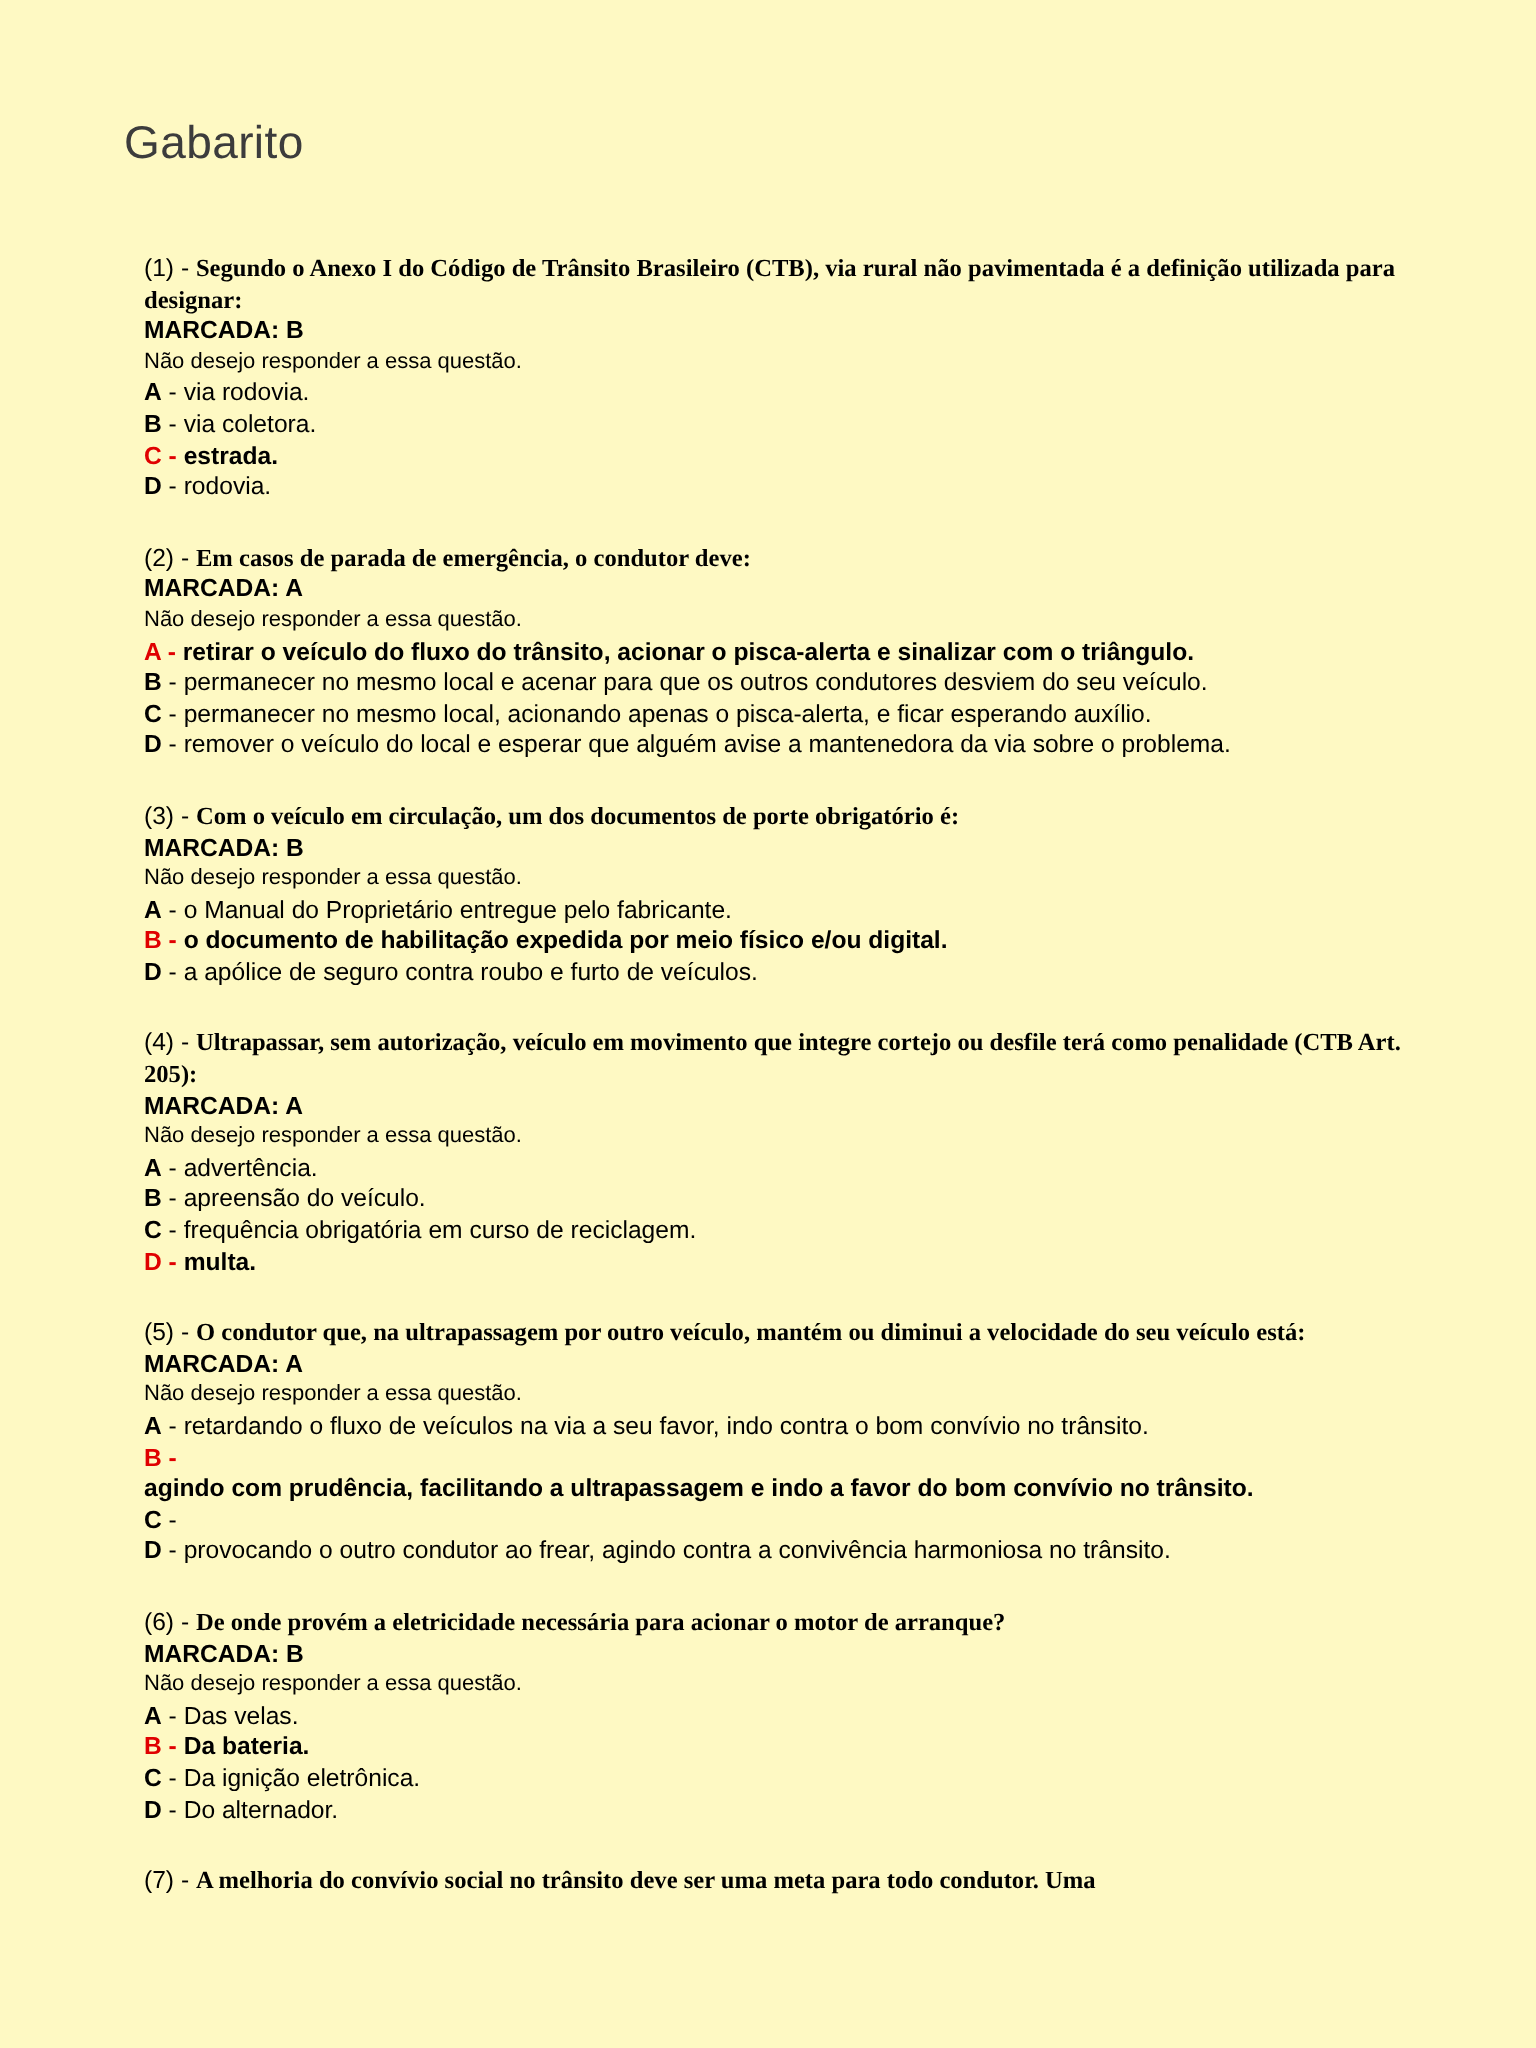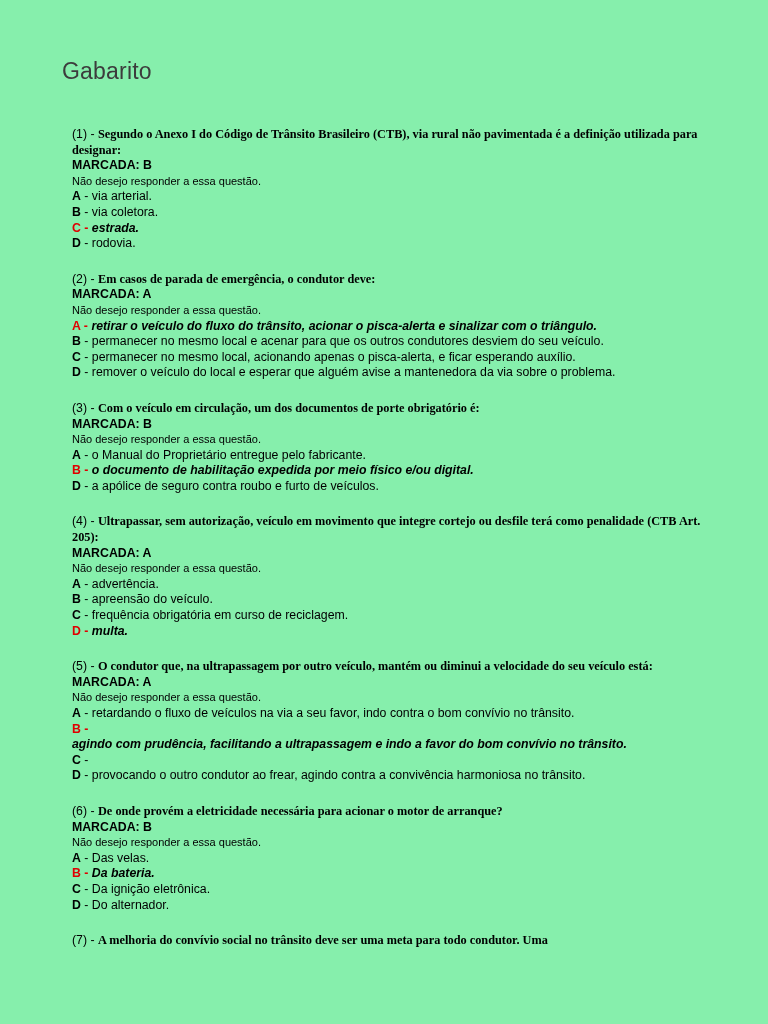--- a/index.html
+++ b/index.html
@@ -12,21 +12,21 @@
     min-height: 1024px;
     font-family: "Liberation Sans", sans-serif;
     color: #000000;
     -webkit-font-smoothing: antialiased;
   }
   .page {
     width: 768px;
     min-height: 1024px;
     box-sizing: border-box;
     padding: 40px 46px 10px 46px;
-    background: #86efac;
+    background: #fef9c3;
     position: relative;
   }
   .doc-title {
     font-size: 23px;
     color: #3c3c3c;
     font-weight: 400;
     margin: 18px 0 0 16px;
     letter-spacing: 0.2px;
   }
   .content {
@@ -76,37 +76,36 @@
   }
   .option.correct .letter {
     font-weight: bold;
   }
   .option .body {
     font-weight: 400;
   }
   .option.correct .body {
     font-weight: bold;
     color: #000000;
-    font-style: italic;
   }
   .option.wrapped .body {
     display: block;
   }
 </style>
 </head>
 <body>
 
 <div class="page">
   <div class="doc-title">Gabarito</div>
   <div class="content">
       <div class="question-block">
         <div class="q-stem"><span class="num">(1) -</span> <span class="stem-text">Segundo o Anexo I do Código de Trânsito Brasileiro (CTB), via rural não pavimentada é a definição utilizada para designar:</span></div>
         <div class="marcada"><span>MARCADA:</span> <span>B</span></div>
         <div class="no-answer">Não desejo responder a essa questão.</div>
-        <div class="option"><span class="letter">A</span><span class="dash"> - </span><span class="body">via arterial.</span></div>
+        <div class="option"><span class="letter">A</span><span class="dash"> - </span><span class="body">via rodovia.</span></div>
         <div class="option"><span class="letter">B</span><span class="dash"> - </span><span class="body">via coletora.</span></div>
         <div class="option correct"><span class="letter">C</span><span class="dash"> - </span><span class="body">estrada.</span></div>
         <div class="option"><span class="letter">D</span><span class="dash"> - </span><span class="body">rodovia.</span></div>
       </div>
       <div class="question-block">
         <div class="q-stem"><span class="num">(2) -</span> <span class="stem-text">Em casos de parada de emergência, o condutor deve:</span></div>
         <div class="marcada"><span>MARCADA:</span> <span>A</span></div>
         <div class="no-answer">Não desejo responder a essa questão.</div>
         <div class="option correct"><span class="letter">A</span><span class="dash"> - </span><span class="body">retirar o veículo do fluxo do trânsito, acionar o pisca-alerta e sinalizar com o triângulo.</span></div>
         <div class="option"><span class="letter">B</span><span class="dash"> - </span><span class="body">permanecer no mesmo local e acenar para que os outros condutores desviem do seu veículo.</span></div>

